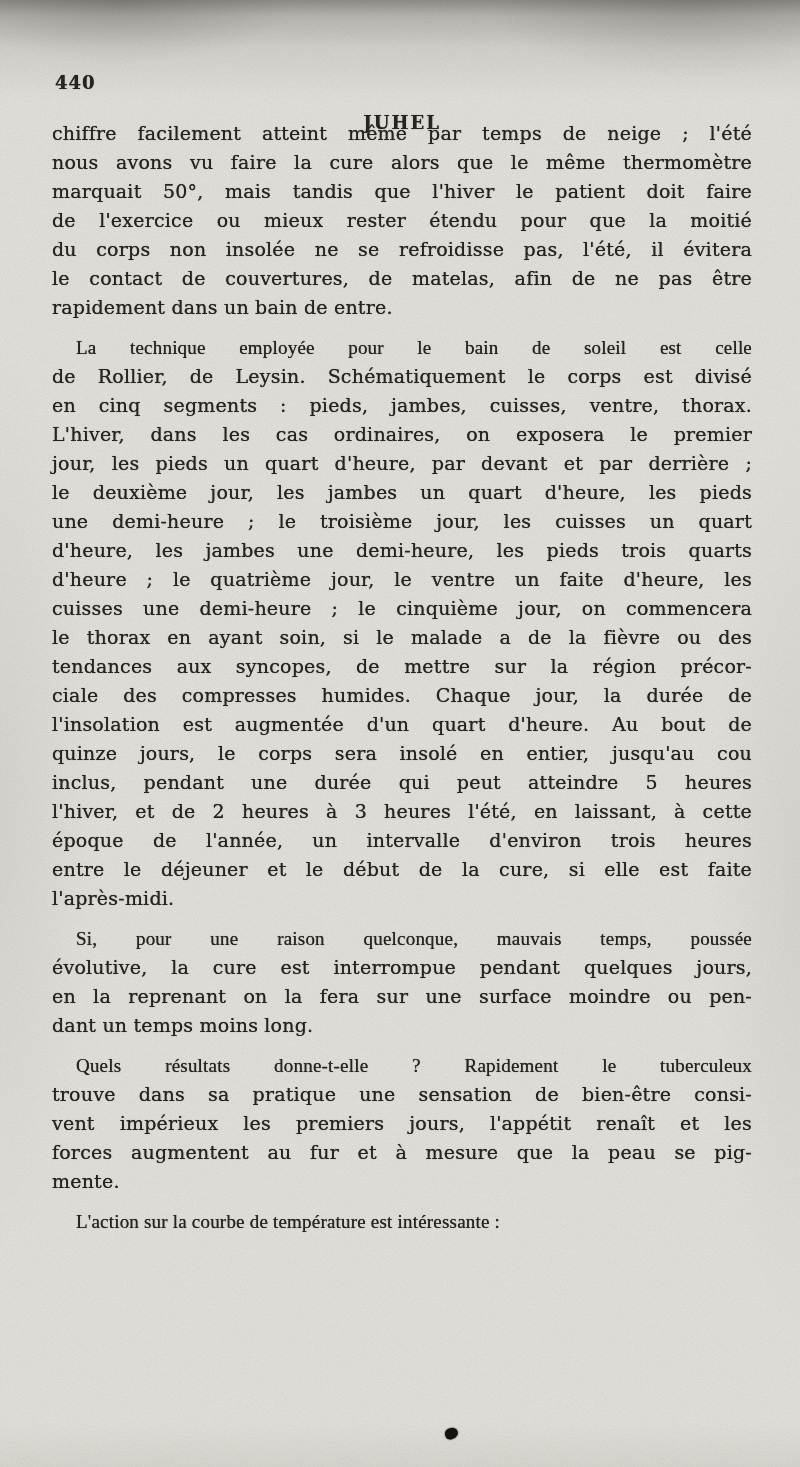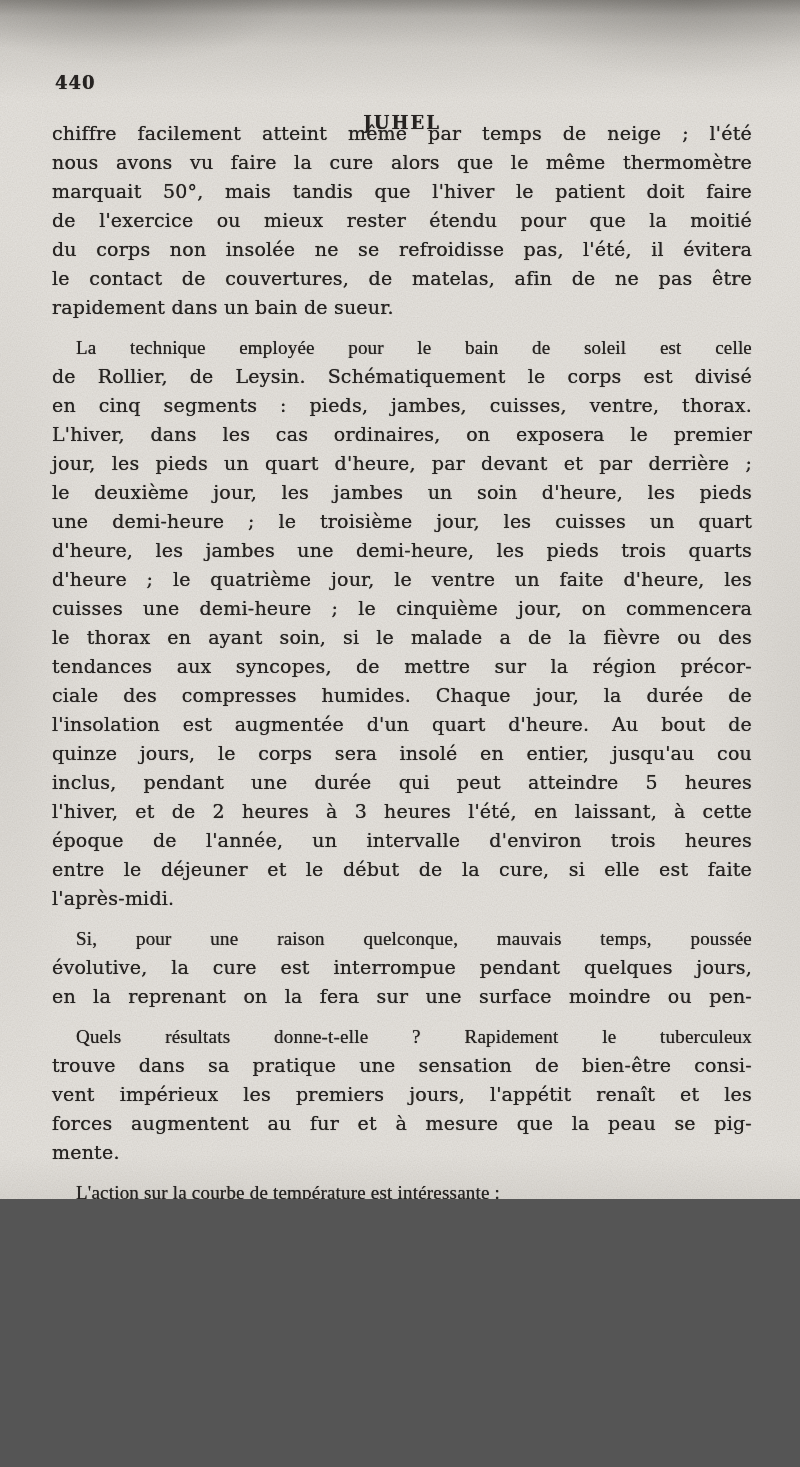--- a/index.html
+++ b/index.html
@@ -1,19 +1,19 @@
 <!DOCTYPE html>
 <html><head>
 <meta charset="utf-8">
 <style>
   html, body { margin: 0; padding: 0; background: #555; }
   .page {
     position: relative;
     width: 800px;
-    height: 1199px;
+    height: 1467px;
     margin: 0 auto;
     background: var(--paper, #e7e4df);
     overflow: hidden;
     font-family: "DejaVu Serif", "Liberation Serif", serif;
     color: var(--ink, #262321);
   }
   .grain {
     position: absolute;
     inset: 0;
     width: 100%;
@@ -106,48 +106,49 @@
   </div>
 
   <div class="body-text">
       <div class="para">
         <div class="line">chiffre facilement atteint même par temps de neige ; l'été</div>
         <div class="line">nous avons vu faire la cure alors que le même thermomètre</div>
         <div class="line">marquait 50°, mais tandis que l'hiver le patient doit faire</div>
         <div class="line">de l'exercice ou mieux rester étendu pour que la moitié</div>
         <div class="line">du corps non insolée ne se refroidisse pas, l'été, il évitera</div>
         <div class="line">le contact de couvertures, de matelas, afin de ne pas être</div>
-        <div class="line end">rapidement dans un bain de sueur.</div>
+        <div class="line end">rapidement dans un bain de entre.</div>
       </div>
       <div class="para indent">
         <div class="line">La technique employée pour le bain de soleil est celle</div>
         <div class="line">de Rollier, de Leysin. Schématiquement le corps est divisé</div>
         <div class="line">en cinq segments : pieds, jambes, cuisses, ventre, thorax.</div>
         <div class="line">L'hiver, dans les cas ordinaires, on exposera le premier</div>
         <div class="line">jour, les pieds un quart d'heure, par devant et par derrière ;</div>
-        <div class="line">le deuxième jour, les jambes un soin d'heure, les pieds</div>
+        <div class="line">le deuxième jour, les jambes un quart d'heure, les pieds</div>
         <div class="line">une demi-heure ; le troisième jour, les cuisses un quart</div>
         <div class="line">d'heure, les jambes une demi-heure, les pieds trois quarts</div>
         <div class="line">d'heure ; le quatrième jour, le ventre un faite d'heure, les</div>
         <div class="line">cuisses une demi-heure ; le cinquième jour, on commencera</div>
         <div class="line">le thorax en ayant soin, si le malade a de la fièvre ou des</div>
         <div class="line">tendances aux syncopes, de mettre sur la région précor-</div>
         <div class="line">ciale des compresses humides. Chaque jour, la durée de</div>
         <div class="line">l'insolation est augmentée d'un quart d'heure. Au bout de</div>
         <div class="line">quinze jours, le corps sera insolé en entier, jusqu'au cou</div>
         <div class="line">inclus, pendant une durée qui peut atteindre 5 heures</div>
         <div class="line">l'hiver, et de 2 heures à 3 heures l'été, en laissant, à cette</div>
         <div class="line">époque de l'année, un intervalle d'environ trois heures</div>
         <div class="line">entre le déjeuner et le début de la cure, si elle est faite</div>
         <div class="line end">l'après-midi.</div>
       </div>
       <div class="para indent">
         <div class="line">Si, pour une raison quelconque, mauvais temps, poussée</div>
         <div class="line">évolutive, la cure est interrompue pendant quelques jours,</div>
         <div class="line">en la reprenant on la fera sur une surface moindre ou pen-</div>
+        <div class="line end">dant un temps moins long.</div>
       </div>
       <div class="para indent">
         <div class="line">Quels résultats donne-t-elle ? Rapidement le tuberculeux</div>
         <div class="line">trouve dans sa pratique une sensation de bien-être consi-</div>
         <div class="line">vent impérieux les premiers jours, l'appétit renaît et les</div>
         <div class="line">forces augmentent au fur et à mesure que la peau se pig-</div>
         <div class="line end">mente.</div>
       </div>
       <div class="para indent">
         <div class="line end">L'action sur la courbe de température est intéressante :</div>

